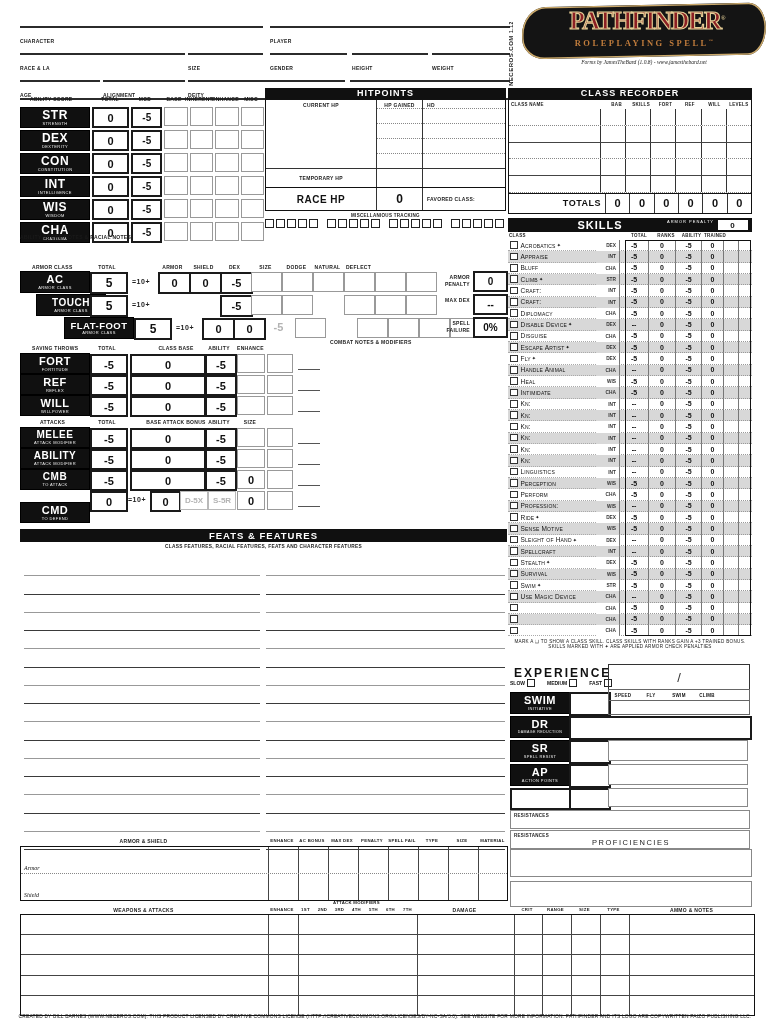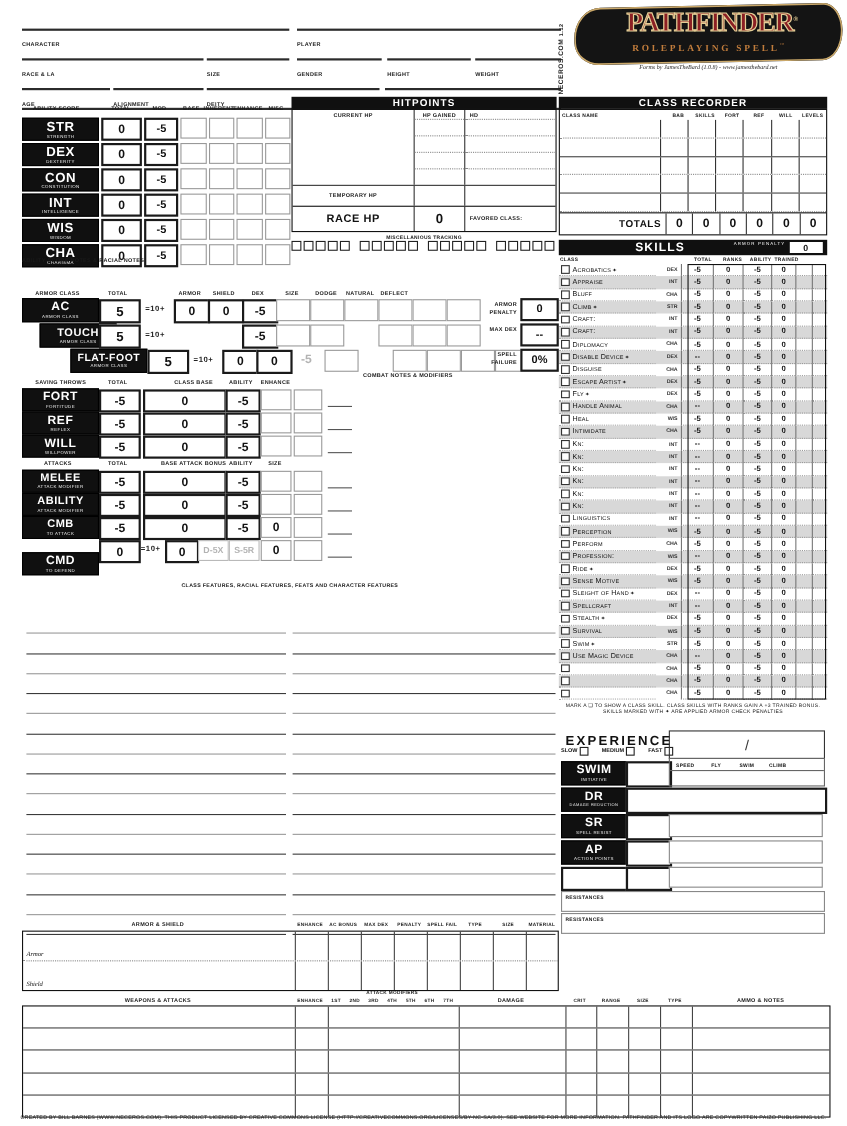--- a/index.html
+++ b/index.html
@@ -1010,20 +1010,21 @@
       <div class="vbox abs" style="left:130px;top:1px;width:27px;height:17px;font-size:11px;">0</div>
       <div class="vbox grayv abs" style="left:160px;top:1px;width:26px;height:17px;font-size:8px;border-width:1px;">D-5X</div>
       <div class="vbox grayv abs" style="left:188px;top:1px;width:26px;height:17px;font-size:8px;border-width:1px;">S-5R</div>
       <div class="vbox abs" style="left:217px;top:1px;width:26px;height:17px;font-size:11px;border-width:1px;border-color:#999;">0</div>
       <div class="ebox abs" style="left:247px;top:1px;width:24px;height:17px;"></div>
       <div class="abs cell-line" style="left:278px;top:1px;width:22px;height:15px;"></div>
     </div>
   </div>
 
   <div class="abs" style="left:20px;top:529px;width:487px;">
+    <div class="bar" style="height:13px;font-size:9.5px;line-height:13px;">FEATS &amp; FEATURES</div>
     <div class="tl tlc" style="margin-top:2px;font-size:4.8px;">CLASS FEATURES, RACIAL FEATURES, FEATS AND CHARACTER FEATURES</div>
     <div class="abs" style="left:4px;top:29px;width:236px;">
       <div class="fline"></div>
     <div class="fline"></div>
         <div class="fline"></div>
         <div class="fline"></div>
         <div class="fline"></div>
         <div class="fline"></div>
         <div class="fline"></div>
         <div class="fline"></div>
@@ -1122,20 +1123,25 @@
     <div class="abs res" style="left:100px;top:124px;width:138px;height:17px;"></div>
 
     <div class="abs res" style="left:2px;top:146px;width:238px;height:17px;">
         <div class="tl">RESISTANCES</div>
       </div>
     <div class="abs res" style="left:2px;top:166px;width:238px;height:17px;">
         <div class="tl">RESISTANCES</div>
       </div>
   </div>
 
+  <div class="abs" style="left:510px;top:838px;width:242px;">
+    <div style="text-align:center;font-size:7.5px;letter-spacing:1.5px;color:#222;">PROFICIENCIES</div>
+    <div class="res" style="height:26px;margin-top:2px;"></div>
+    <div class="res" style="height:24px;margin-top:4px;"></div>
+  </div>
 
   <div class="abs" style="left:20px;top:838px;width:488px;">
     <span class="abs tl" style="left:0;top:0;width:247px;text-align:center;">ARMOR &amp; SHIELD</span>
     <span class="abs tl" style="left:247px;top:0;width:30px;text-align:center;font-size:4.3px;">ENHANCE</span>
     <span class="abs tl" style="left:277px;top:0;width:30px;text-align:center;font-size:4.3px;">AC BONUS</span>
     <span class="abs tl" style="left:307px;top:0;width:30px;text-align:center;font-size:4.3px;">MAX DEX</span>
     <span class="abs tl" style="left:337px;top:0;width:30px;text-align:center;font-size:4.3px;">PENALTY</span>
     <span class="abs tl" style="left:367px;top:0;width:30px;text-align:center;font-size:4.3px;">SPELL FAIL</span>
     <span class="abs tl" style="left:397px;top:0;width:30px;text-align:center;font-size:4.3px;">TYPE</span>
     <span class="abs tl" style="left:427px;top:0;width:30px;text-align:center;font-size:4.3px;">SIZE</span>

